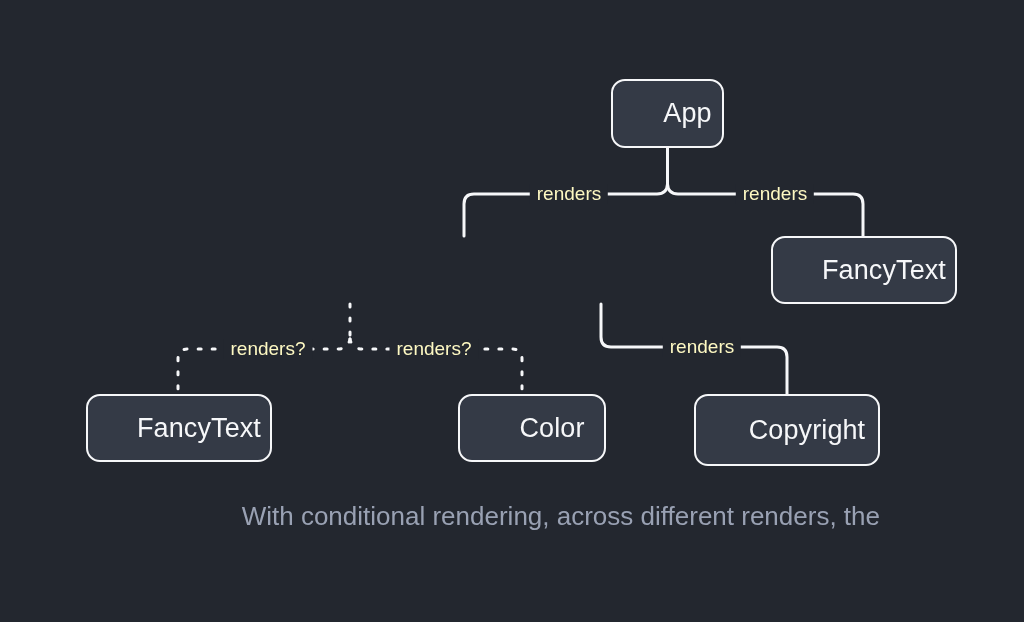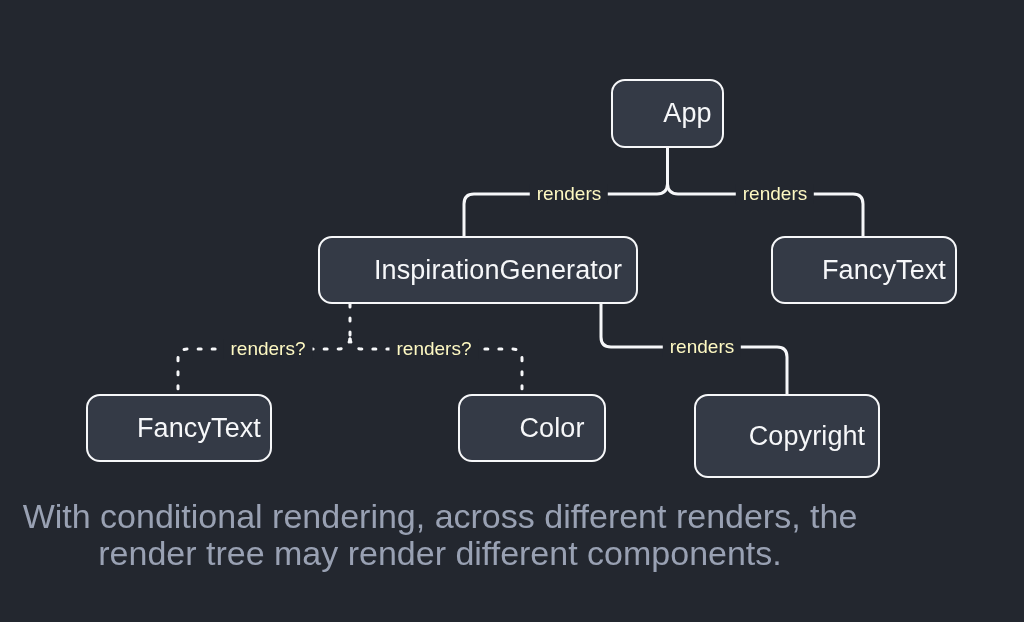--- a/index.html
+++ b/index.html
@@ -53,23 +53,23 @@
     z-index: 4;
     background: #23272f;
     padding: 0 7px;
     line-height: 20px;
   }
   #caption {
     position: absolute;
     left: 0;
     width: 880px;
     top: 498px;
-    text-align: center;
+    text-align: right;
     color: #99a1b3;
-    font-size: 34px;
+    font-size: 26px;
     line-height: 37px;
     z-index: 2;
   }
   .caption-line { display: block; }
 </style>
 </head>
 <body>
 
 <div id="diagram-root">
 
@@ -87,44 +87,40 @@
       <path d="M 350 304 L 350 339"></path>
       <path d="M 350 339 Q 348 349 338 349 L 188 349 Q 178 349 178 359 L 178 394"></path>
       <path d="M 350 339 Q 352 349 362 349 L 512 349 Q 522 349 522 359 L 522 394"></path>
     </g>
   </svg>
 
   <div class="node" style="left:611px; top:79px; width:113px; height:69px;">
     <span>App</span>
   </div>
 
-  <div class="node" style="left:318px; top:236px; width:320px; height:68px;">
-    <span>InspirationGenerator</span>
-  </div>
 
   <div class="node" style="left:771px; top:236px; width:186px; height:68px;">
     <span>FancyText</span>
   </div>
 
   <div class="node" style="left:86px; top:394px; width:186px; height:68px;">
     <span>FancyText</span>
   </div>
 
   <div class="node" style="left:458px; top:394px; width:148px; height:68px;">
     <span>Color</span>
   </div>
 
-  <div class="node" style="left:694px; top:394px; width:186px; height:84px;">
+  <div class="node" style="left:694px; top:394px; width:186px; height:72px;">
     <span>Copyright</span>
   </div>
 
   <span class="edge-label" style="left:569px; top:194px;">renders</span>
   <span class="edge-label" style="left:775px; top:194px;">renders</span>
   <span class="edge-label" style="left:268px; top:349px;">renders?</span>
   <span class="edge-label" style="left:434px; top:349px;">renders?</span>
   <span class="edge-label" style="left:702px; top:347px;">renders</span>
 
   <div id="caption">
     <span class="caption-line">With conditional rendering, across different renders, the</span>
-    <span class="caption-line">render tree may render different components.</span>
   </div>
 
 </div>
 
 </body></html>

